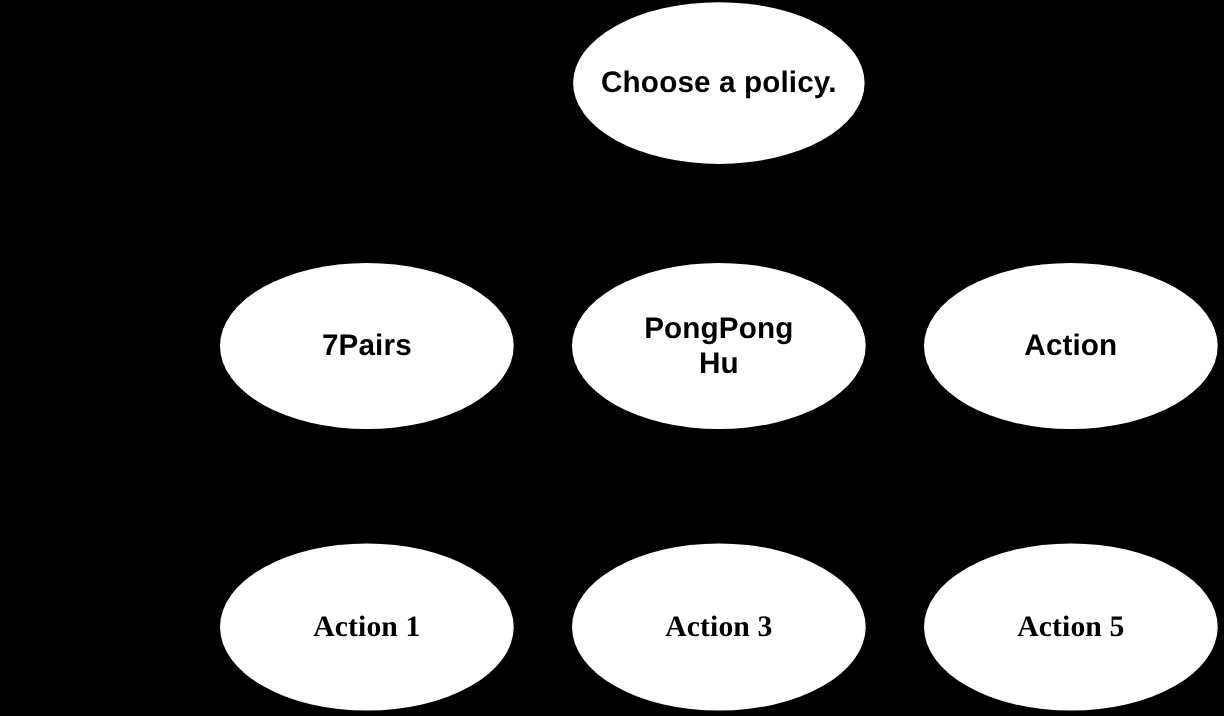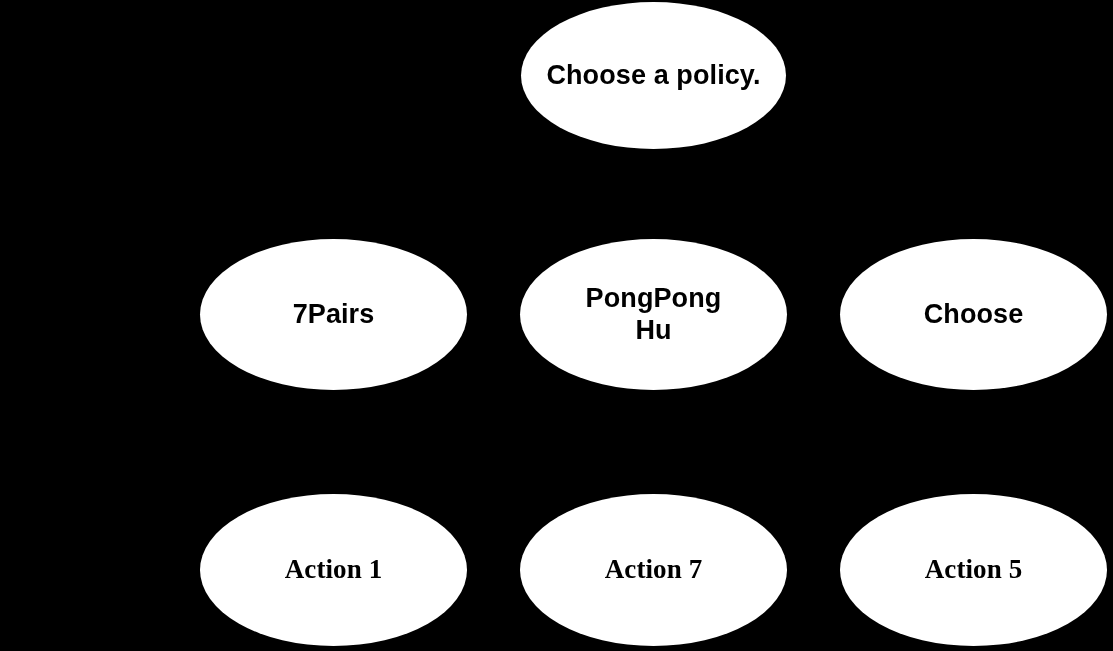--- a/index.html
+++ b/index.html
@@ -76,28 +76,28 @@
   <div class="node node-policy pos-left">
     <span class="node-label">7Pairs</span>
   </div>
 
   <div class="node node-policy pos-center">
     <span class="node-label">PongPong
 Hu</span>
   </div>
 
   <div class="node node-policy pos-right">
-    <span class="node-label">Choose</span>
+    <span class="node-label">Action</span>
   </div>
 
   <div class="node node-action pos-left">
     <span class="node-label">Action 1</span>
   </div>
 
   <div class="node node-action pos-center">
-    <span class="node-label">Action 7</span>
+    <span class="node-label">Action 3</span>
   </div>
 
   <div class="node node-action pos-right">
     <span class="node-label">Action 5</span>
   </div>
 
 </div>
 
 </body></html>

